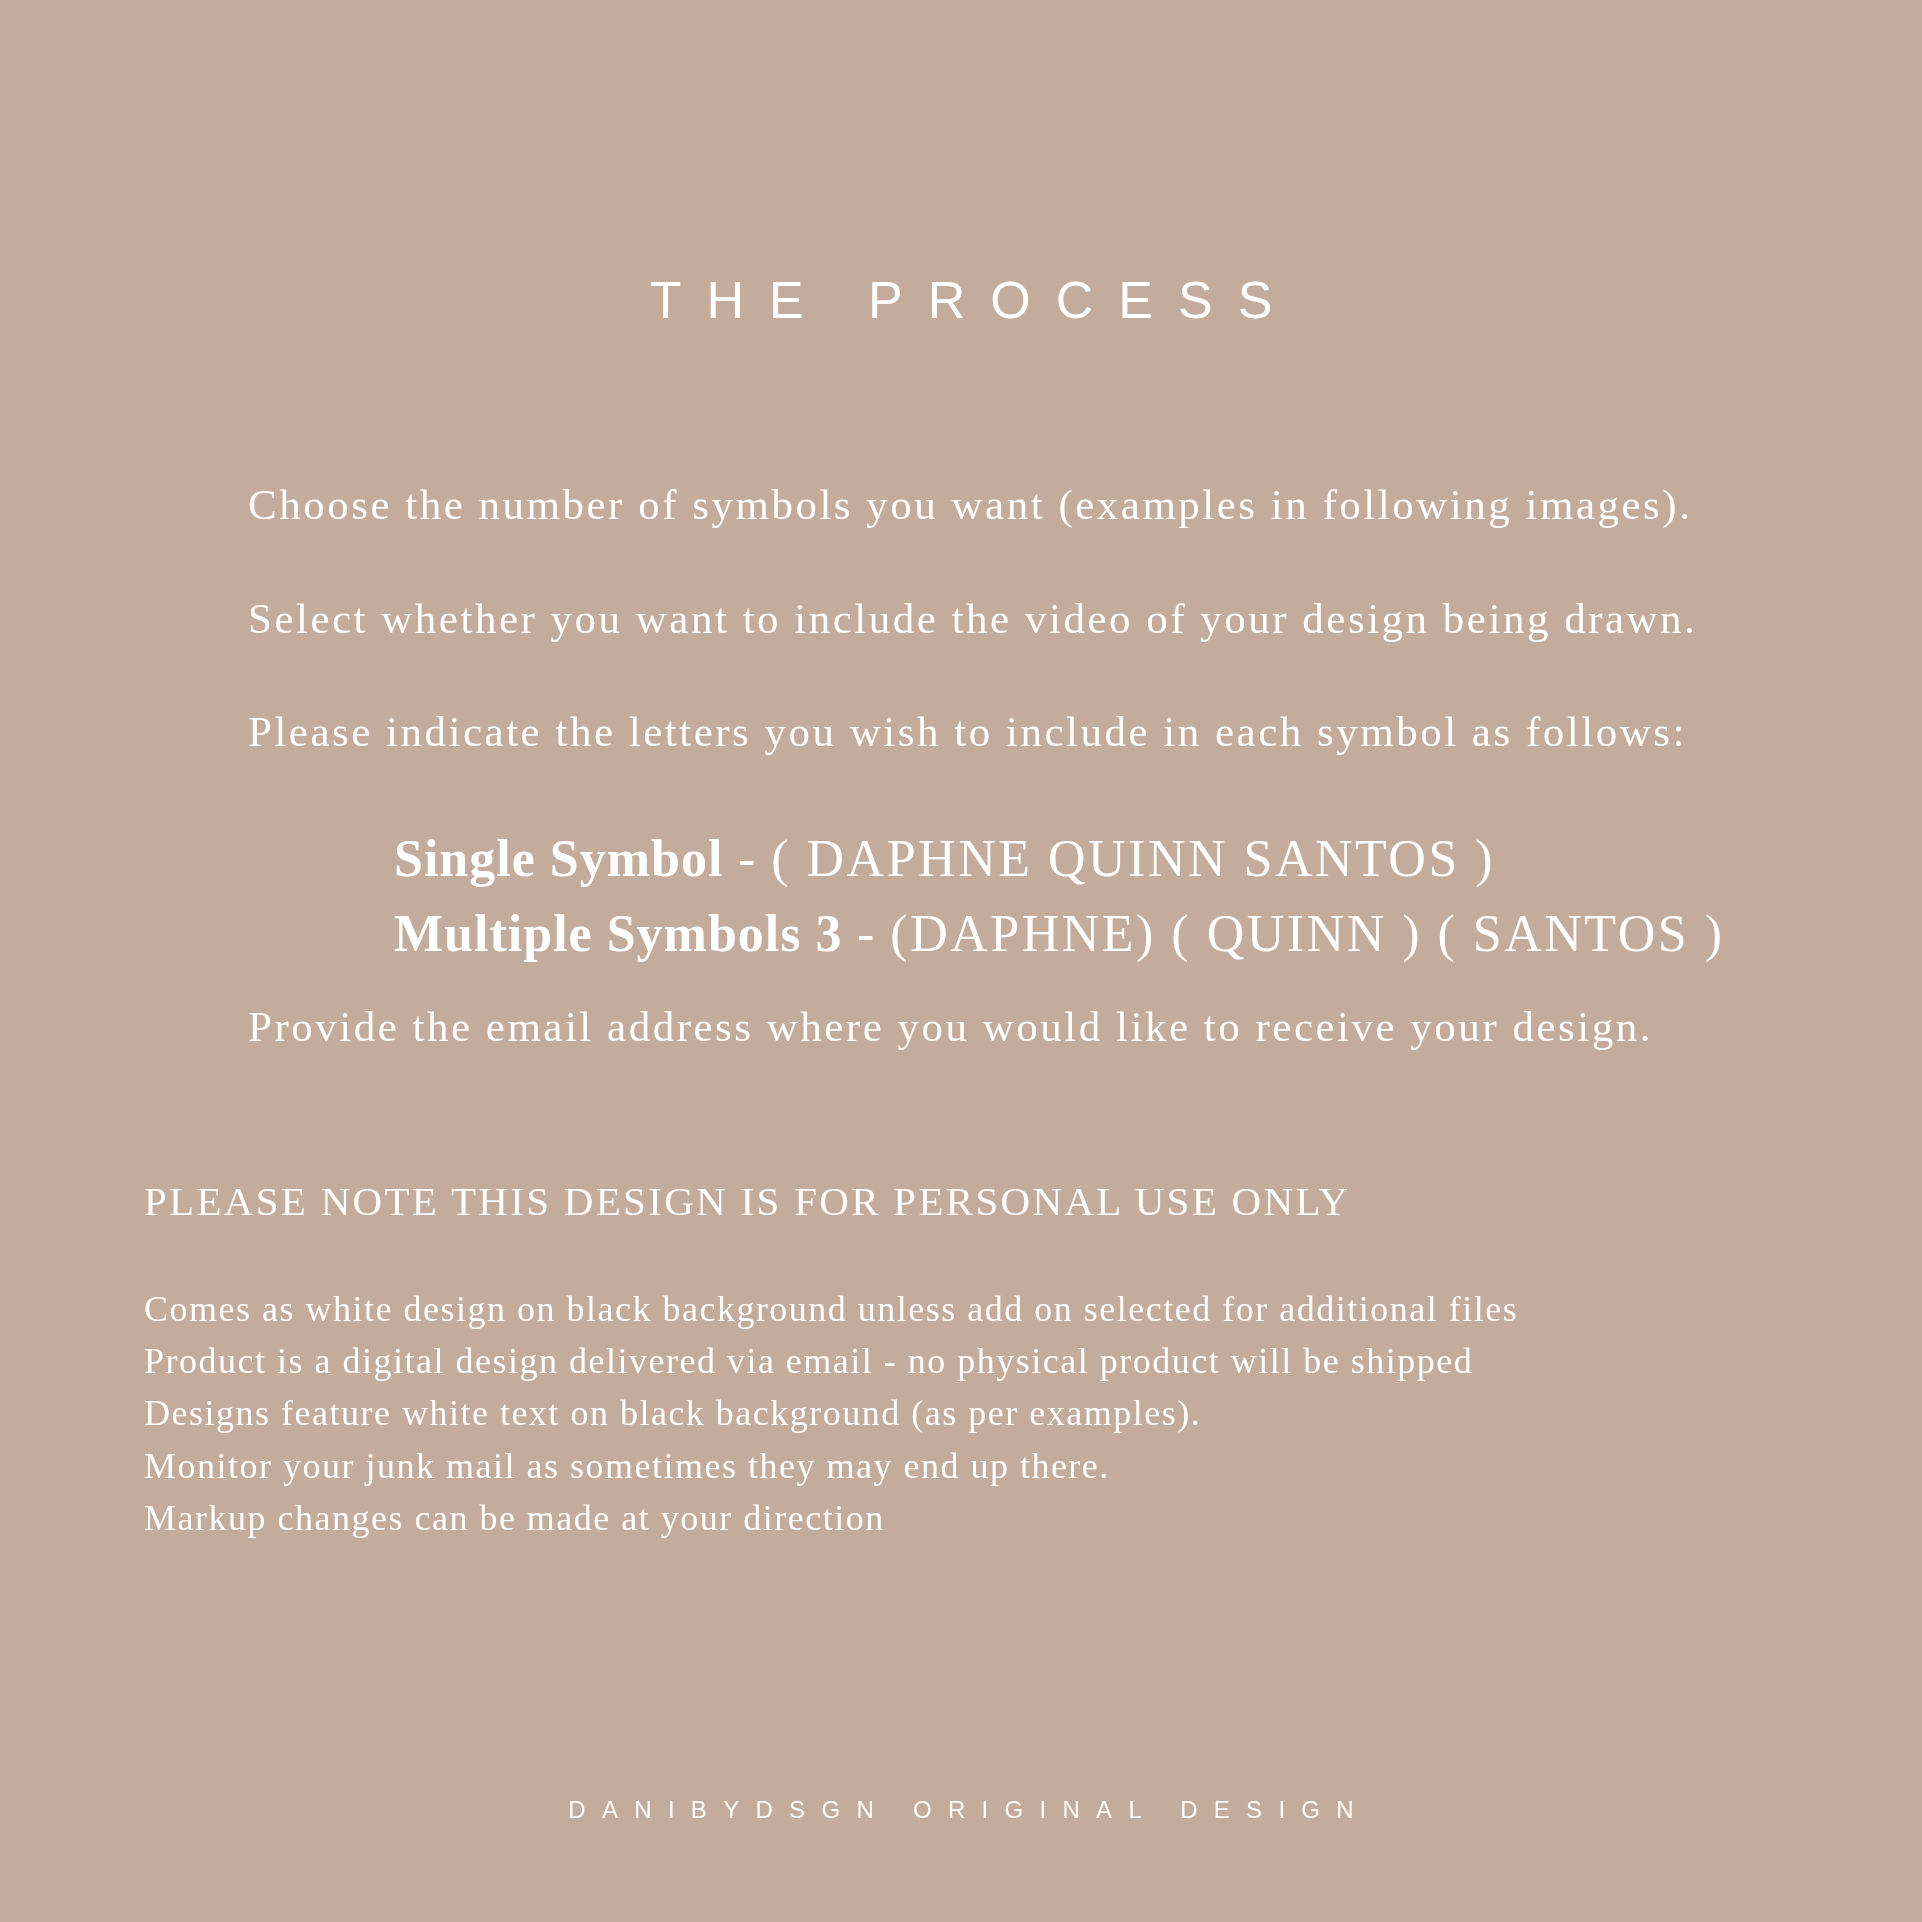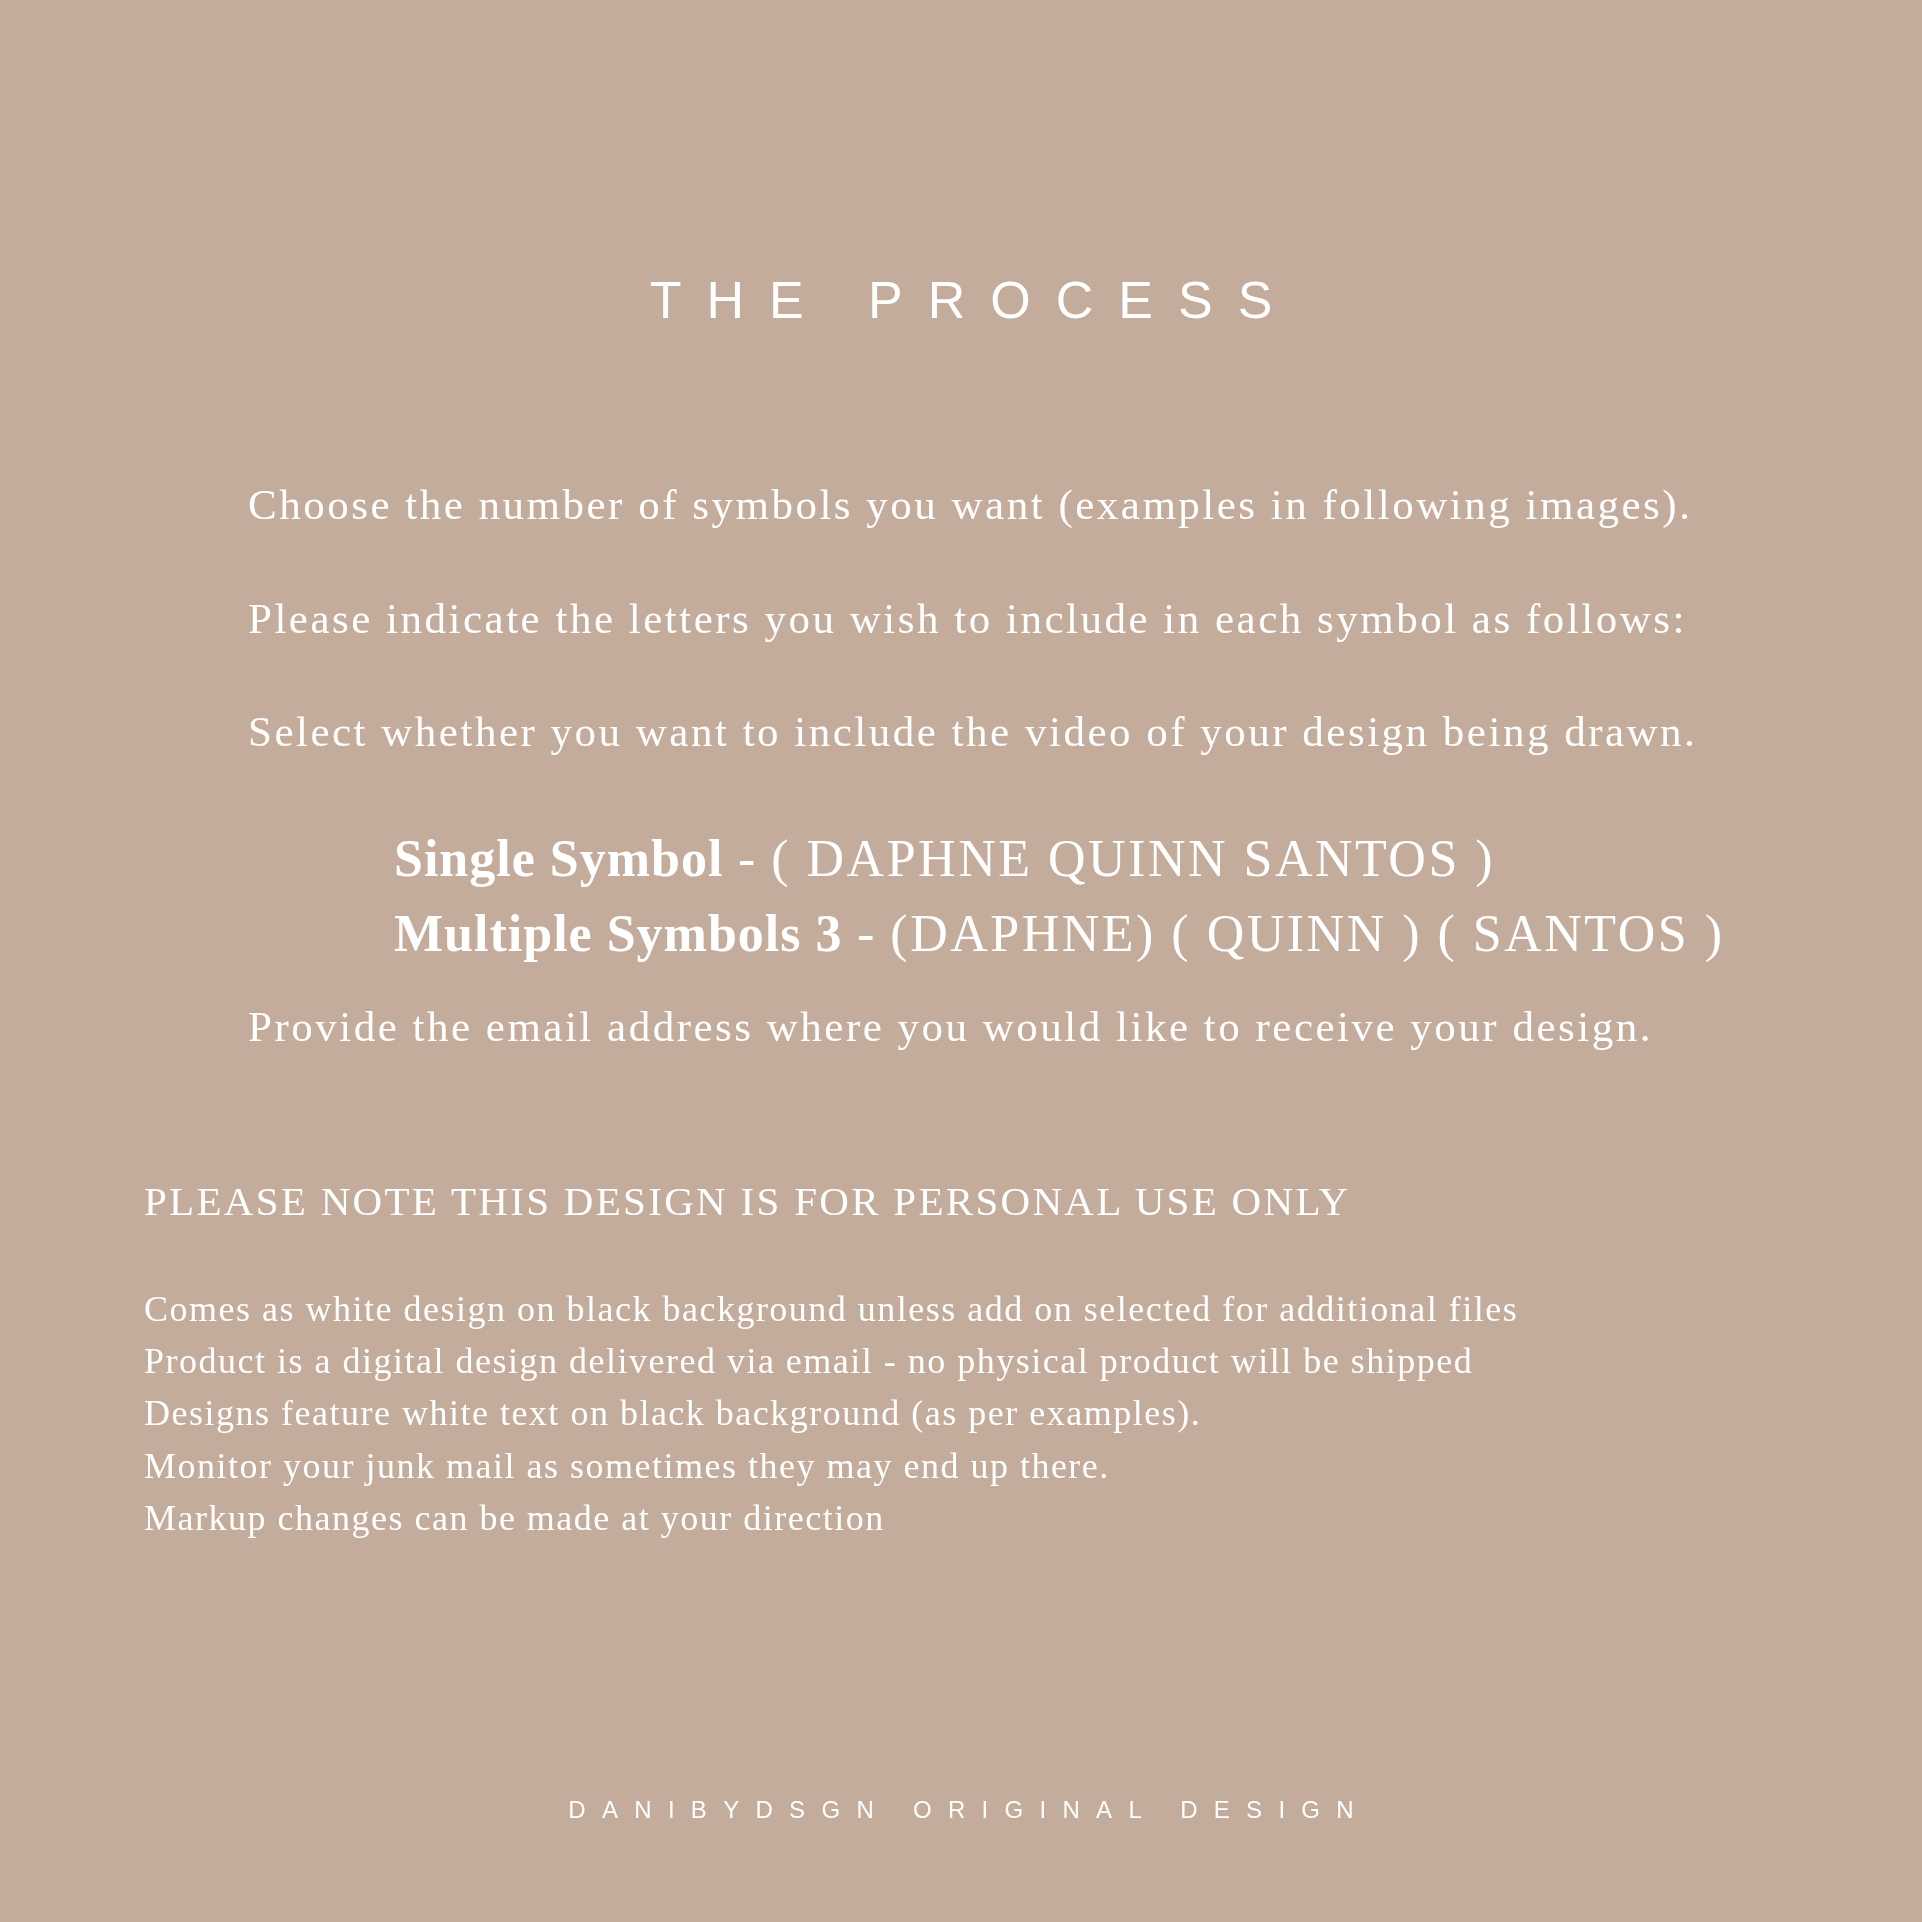--- a/index.html
+++ b/index.html
@@ -122,22 +122,22 @@
 </style>
 </head>
 <body>
 
 <div class="page">
 
   <div class="title">THE PROCESS</div>
 
   <div class="steps">
     <div class="step">Choose the number of symbols you want (examples in following images).</div>
+    <div class="step">Select whether you want to include the video of your design being drawn.</div>
     <div class="step">Please indicate the letters you wish to include in each symbol as follows:</div>
-    <div class="step">Select whether you want to include the video of your design being drawn.</div>
   </div>
 
   <div class="symbols">
     <div class="symbol-line">
       <span class="bold">Single Symbol</span>
       <span>-</span>
       <span class="spaced">( DAPHNE QUINN SANTOS )</span>
     </div>
     <div class="symbol-line">
       <span class="bold">Multiple Symbols 3</span>

